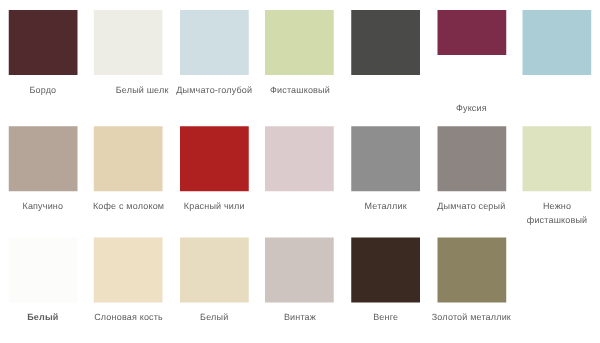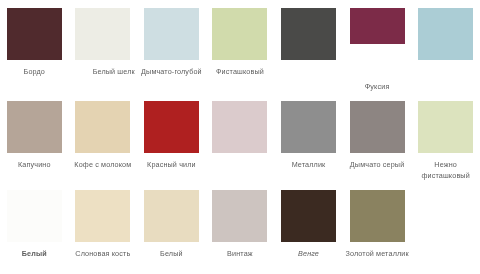--- a/index.html
+++ b/index.html
@@ -134,21 +134,21 @@
     <div class="cell">
       <span class="swatch" style="background-color:#E8DCC0;"></span>
       <span class="label" style="color: rgb(93, 93, 93);">Белый</span>
     </div>
     <div class="cell">
       <span class="swatch" style="background-color:#CDC4C0;"></span>
       <span class="label" style="color: rgb(93, 93, 93);">Винтаж</span>
     </div>
     <div class="cell">
       <span class="swatch" style="background-color:#3B2A21;"></span>
-      <span class="label" style="color: rgb(93, 93, 93); font-style: italic;">Венге</span>
+      <span class="label" style="color: rgb(93, 93, 93);">Венге</span>
     </div>
     <div class="cell">
       <span class="swatch" style="background-color:#8A8260;"></span>
       <span class="label" style="color: rgb(93, 93, 93);">Золотой металлик</span>
     </div>
   </div>
 
 </div>
 
 </body></html>

